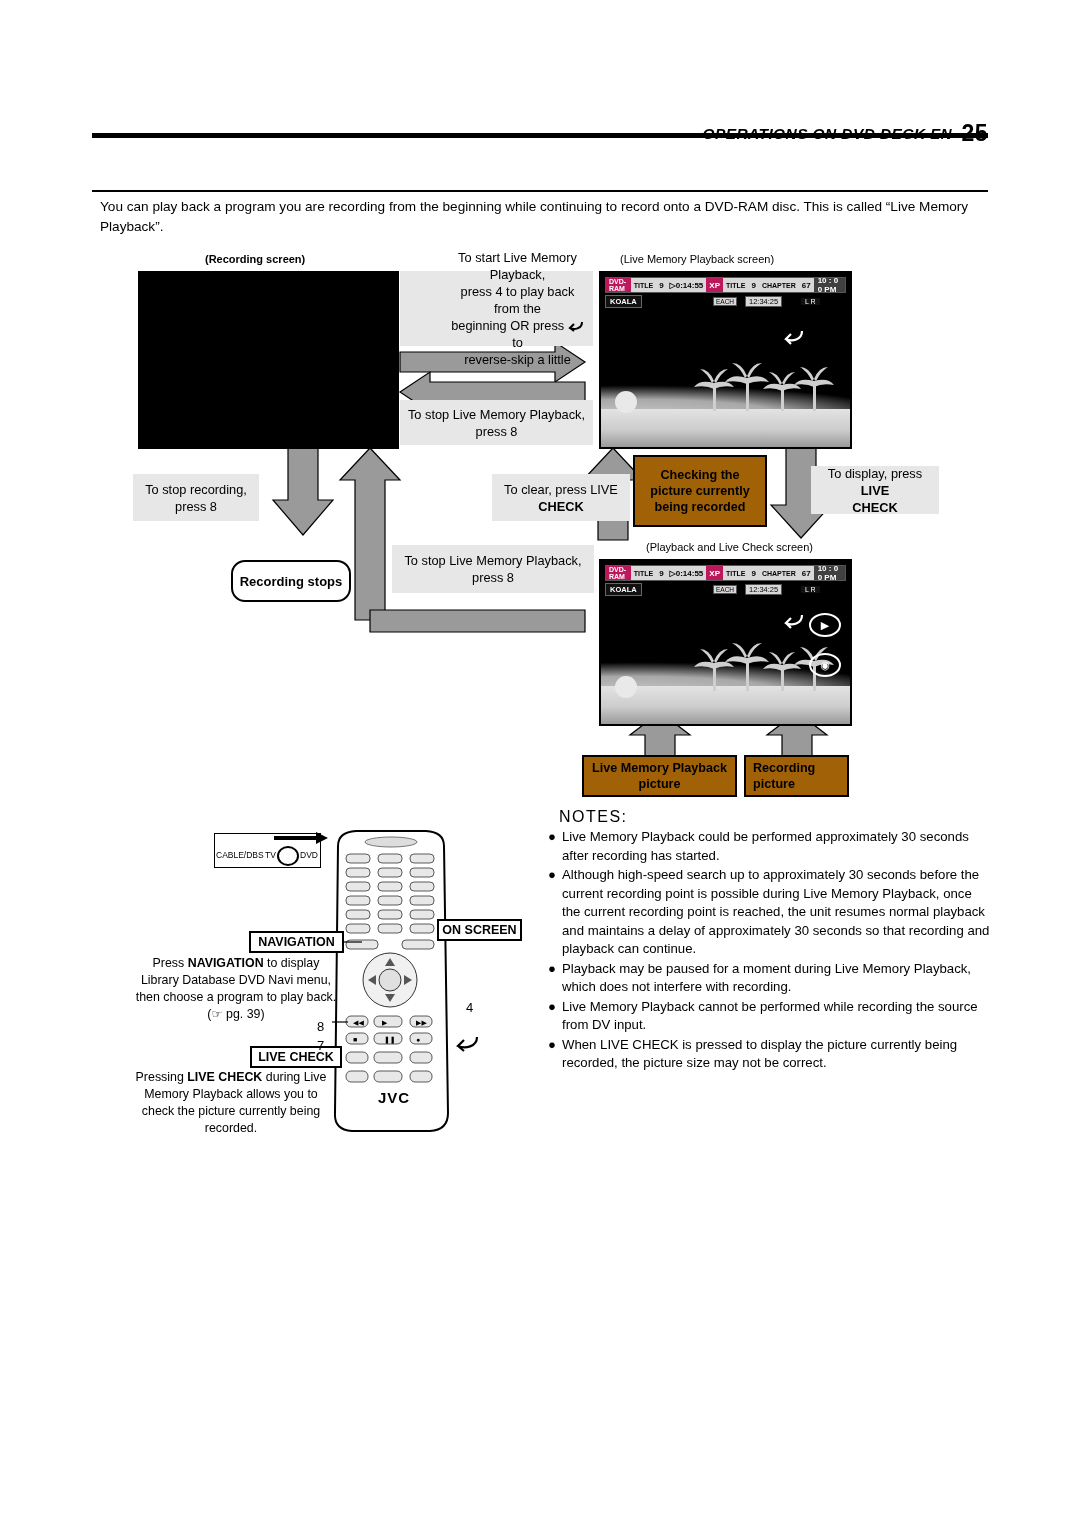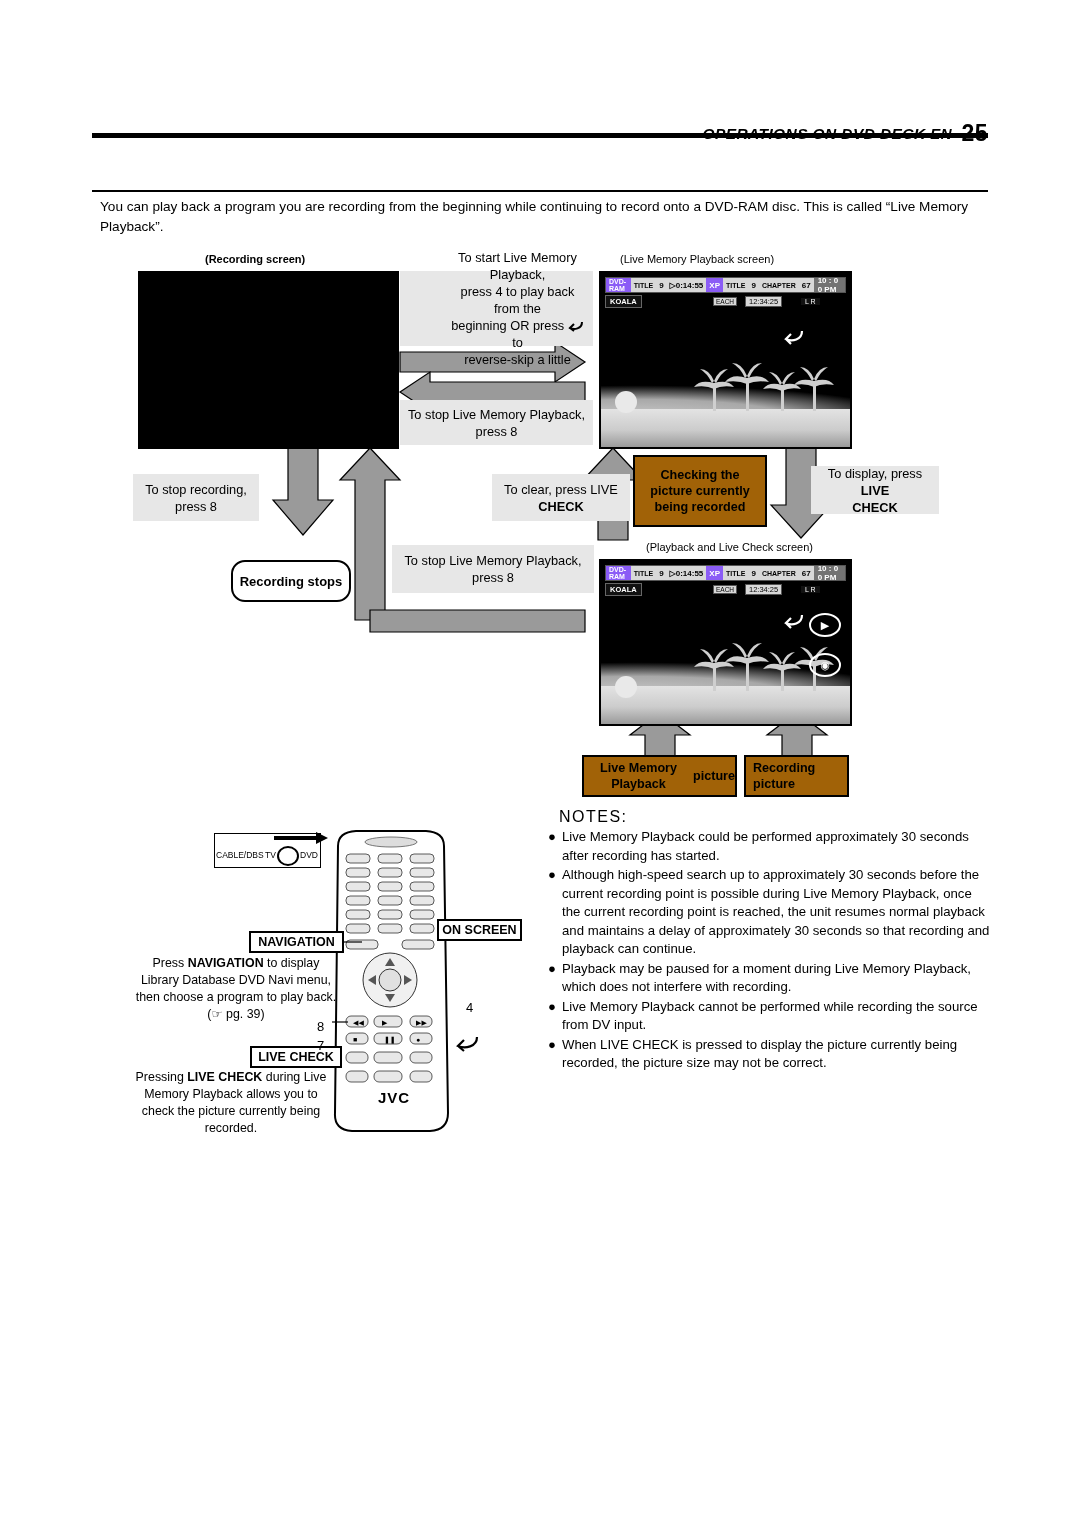--- a/index.html
+++ b/index.html
@@ -61,22 +61,22 @@
     position:absolute; border:2px solid #000; background:#000; overflow:hidden;
   }
   .osd {
     position:absolute; left:4px; top:4px; right:4px; height:34px;
   }
   .osd-row1 {
     position:relative; height:16px; background:#d8d8d8; border:1px solid #555;
     box-sizing:border-box; display:flex; align-items:center; font-size:7px; font-weight:bold;
   }
   .osd-row1 .cell { padding:0 3px; height:100%; display:flex; align-items:center; white-space:nowrap;}
-  .osd-black { background:#8b5cf6; color:#fff; height:100%; display:flex; align-items:center; padding:0 3px;}
-  .osd-time { margin-left:auto; background:#737373; color:#fff; padding:0 4px; height:100%; display:flex; align-items:center; font-size:8px;}
+  .osd-black { background:#be185d; color:#fff; height:100%; display:flex; align-items:center; padding:0 3px;}
+  .osd-time { margin-left:auto; background:#404040; color:#fff; padding:0 4px; height:100%; display:flex; align-items:center; font-size:8px;}
   .osd-row2 { position:relative; height:15px; margin-top:1px; display:flex; align-items:center;}
   .koala { background:#111; color:#fff; font-size:7.5px; font-weight:bold; padding:1px 4px; border:1px solid #666;}
   .sky { position:absolute; left:0; right:0; top:0; bottom:0; background:#000; }
   .ground {
     position:absolute; left:0; right:0; bottom:0; height:38px;
     background:linear-gradient(180deg,#e3e3e3 0%,#cccccc 55%, #9a9a9a 100%);
   }
   .hill {
     position:absolute; left:0; bottom:30px; width:100%; height:44px;
     background:radial-gradient(ellipse 150% 100% at 15% 100%, #c9c9c9 0%, #a8a8a8 40%, rgba(0,0,0,0) 72%);
@@ -300,21 +300,21 @@
       <path d="M19 2 C19 11, 9 13, 3 10 L8 5 L3 10 L8 15" fill="none" stroke="#fff" stroke-width="2.2"></path>
     </svg>
     <div style="position:absolute; left:208px; top:52px; width:28px; height:20px; border:2px solid #fff; border-radius:50%; display:flex; align-items:center; justify-content:center;">
       <span style="color:#fff; font-size:11px; line-height:1;">▶</span>
     </div>
     <div style="position:absolute; left:208px; top:92px; width:28px; height:20px; border:2px solid #fff; border-radius:50%; display:flex; align-items:center; justify-content:center;">
       <span style="color:#fff; font-size:11px; line-height:1;">◉</span>
     </div>
   </div>
 
-  <div class="whitebox" style="left:582px; top:755px; width:155px; height:42px; flex-direction:row;">
+  <div class="whitebox" style="left:582px; top:755px; width:155px; height:42px; flex-direction:column;">
     <span>Live Memory Playback</span>
     <span>picture</span>
   </div>
   <div class="whitebox" style="left:744px; top:755px; width:105px; height:42px; flex-direction:column; align-items:flex-start; padding-left:7px;">
     <span>Recording</span>
     <span>picture</span>
   </div>
 
   <div class="notes-title">NOTES:</div>
   <div class="notes">

